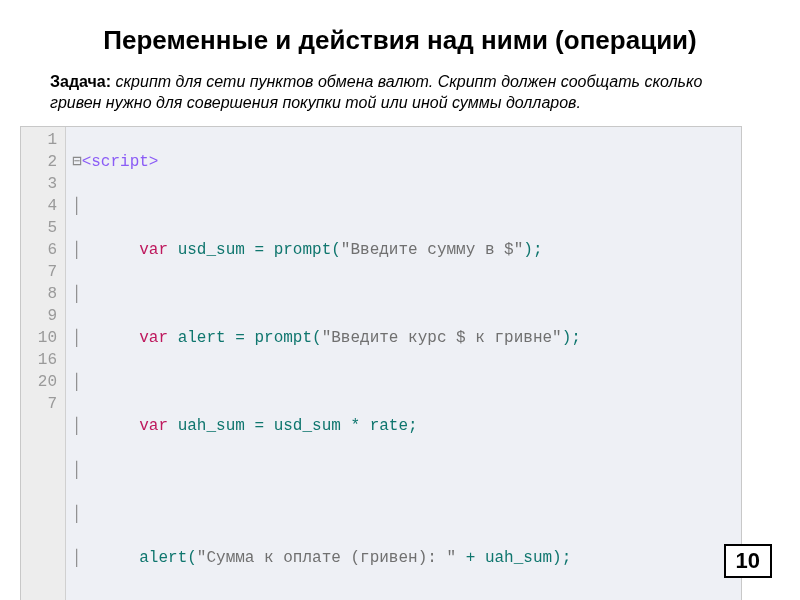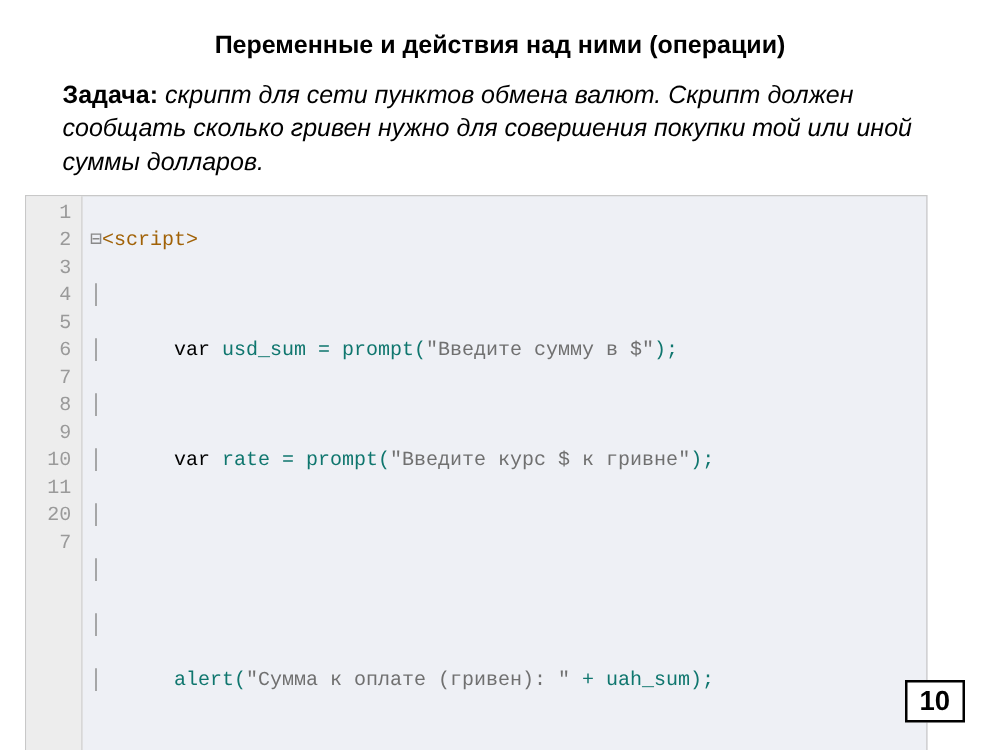--- a/index.html
+++ b/index.html
@@ -12,26 +12,26 @@
     color: #000;
     position: relative;
     box-sizing: border-box;
   }
   .slide {
     padding: 24px 50px 0 50px;
   }
   .title {
     text-align: center;
     font-weight: 700;
-    font-size: 20px;
+    font-size: 26px;
     line-height: 1.25;
     margin: 0 0 14px 0;
   }
   .task {
-    font-size: 20px;
+    font-size: 16px;
     line-height: 1.35;
     margin: 0 0 12px 0;
   }
   .task-label {
     font-weight: 700;
     font-style: normal;
   }
   .task-body {
     font-style: italic;
   }
@@ -63,22 +63,22 @@
     flex: 1;
     overflow: hidden;
   }
   .code .ln {
     display: block;
     height: 22px;
   }
   .fold {
     color: #8a8a8a;
   }
-  .tag  { color: #a16207; }
-  .kw   { color: #000000; font-weight: 400; text-align: right; }
+  .tag  { color: #8b5cf6; }
+  .kw   { color: #be185d; font-weight: 400; text-align: right; }
   .str  { color: #707070; }
   .num  { color: #c00000; }
   .cmt  { color: #008000; }
   .plain{ color: #0f766e; }
   .pagenum {
     position: absolute;
     right: 28px;
     bottom: 22px;
     border: 2px solid #000;
     padding: 2px 10px;
@@ -104,31 +104,32 @@
       <div>1</div>
       <div>2</div>
       <div>3</div>
       <div>4</div>
       <div>5</div>
       <div>6</div>
       <div>7</div>
       <div>8</div>
       <div>9</div>
       <div>10</div>
-      <div>11</div>
+      <div>16</div>
       <div>20</div>
       <div>7</div>
     </div>
     <div class="code">
 <span class="ln"><span class="fold">⊟</span><span class="tag">&lt;script&gt;</span></span>
 <span class="ln"><span class="fold">│</span></span>
 <span class="ln"><span class="fold">│</span>      <span class="kw">var</span><span class="plain"> usd_sum = prompt(</span><span class="str">"Введите сумму в $"</span><span class="plain">);</span></span>
 <span class="ln"><span class="fold">│</span></span>
-<span class="ln"><span class="fold">│</span>      <span class="kw">var</span><span class="plain"> rate = prompt(</span><span class="str">"Введите курс $ к гривне"</span><span class="plain">);</span></span>
+<span class="ln"><span class="fold">│</span>      <span class="kw">var</span><span class="plain"> alert = prompt(</span><span class="str">"Введите курс $ к гривне"</span><span class="plain">);</span></span>
 <span class="ln"><span class="fold">│</span></span>
+<span class="ln"><span class="fold">│</span>      <span class="kw">var</span><span class="plain"> uah_sum = usd_sum * rate;</span></span>
 <span class="ln"><span class="fold">│</span></span>
 <span class="ln"><span class="fold">│</span></span>
 <span class="ln"><span class="fold">│</span>      <span class="plain">alert(</span><span class="str">"Сумма к оплате (гривен): "</span><span class="plain"> + uah_sum);</span></span>
 
 
     </div>
   </div>
 </div>
 
 <div class="pagenum">10</div>

